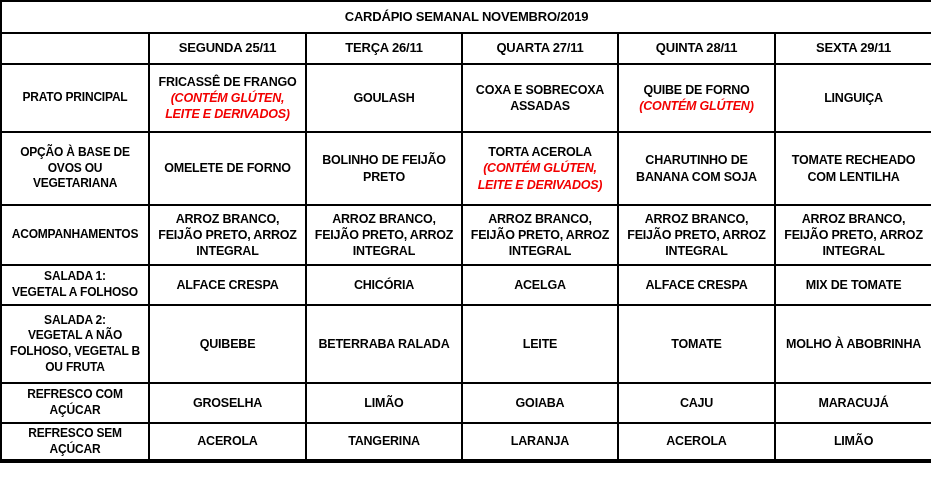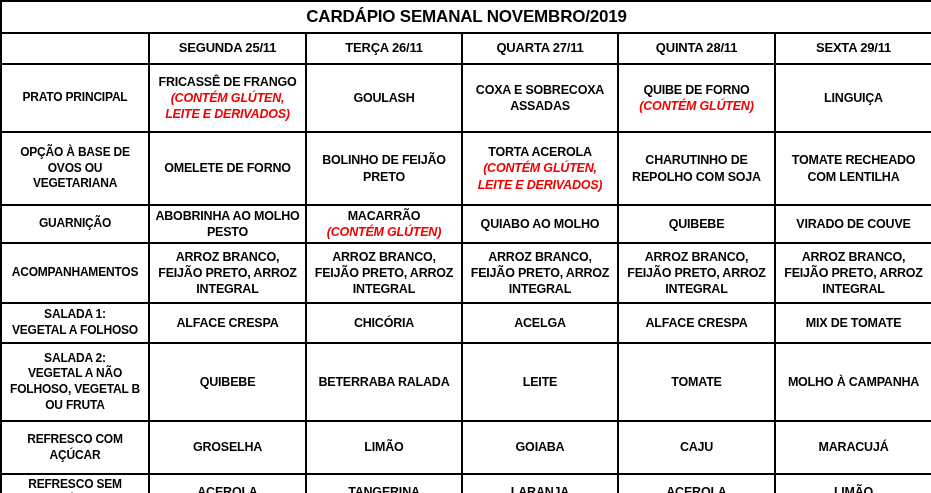--- a/index.html
+++ b/index.html
@@ -33,21 +33,21 @@
     text-align:center;
     vertical-align:middle;
     padding:1px 4px;
     font-weight:700;
     font-size:12.5px;
     letter-spacing:-0.2px;
     line-height:1.3;
     overflow:hidden;
   }
   td.title{
-    font-size:17px;
+    font-size:13px;
     height:26px;
     padding:2px 3px;
   }
   tr.head-row th{
     font-size:13px;
     height:27px;
   }
   th.cat{
     font-size:12px;
     white-space:pre-line;
@@ -119,48 +119,25 @@
       </td>
       <td>
         <div class="dish">BOLINHO DE FEIJÃO PRETO</div>
 
       </td>
       <td>
         <div class="dish">TORTA ACEROLA</div>
         <div class="allergen">(CONTÉM GLÚTEN, LEITE E DERIVADOS)</div>
       </td>
       <td>
-        <div class="dish">CHARUTINHO DE REPOLHO COM SOJA</div>
+        <div class="dish">CHARUTINHO DE BANANA COM SOJA</div>
 
       </td>
       <td>
         <div class="dish">TOMATE RECHEADO COM LENTILHA</div>
-
-      </td>
-    </tr>
-    <tr style="height:38px">
-      <th class="cat">GUARNIÇÃO</th>
-      <td>
-        <div class="dish">ABOBRINHA AO MOLHO PESTO</div>
-
-      </td>
-      <td>
-        <div class="dish">MACARRÃO</div>
-        <div class="allergen">(CONTÉM GLÚTEN)</div>
-      </td>
-      <td>
-        <div class="dish">QUIABO AO MOLHO</div>
-
-      </td>
-      <td>
-        <div class="dish">QUIBEBE</div>
-
-      </td>
-      <td>
-        <div class="dish">VIRADO DE COUVE</div>
 
       </td>
     </tr>
     <tr style="height:60px">
       <th class="cat">ACOMPANHAMENTOS</th>
       <td>
         <div class="dish">ARROZ BRANCO, FEIJÃO PRETO, ARROZ INTEGRAL</div>
 
       </td>
       <td>
@@ -219,25 +196,25 @@
       </td>
       <td>
         <div class="dish">LEITE</div>
 
       </td>
       <td>
         <div class="dish">TOMATE</div>
 
       </td>
       <td>
-        <div class="dish">MOLHO À CAMPANHA</div>
-
-      </td>
-    </tr>
-    <tr style="height:53px">
+        <div class="dish">MOLHO À ABOBRINHA</div>
+
+      </td>
+    </tr>
+    <tr style="height:40px">
       <th class="cat">REFRESCO COM
 AÇÚCAR</th>
       <td>
         <div class="dish">GROSELHA</div>
 
       </td>
       <td>
         <div class="dish">LIMÃO</div>
 
       </td>

